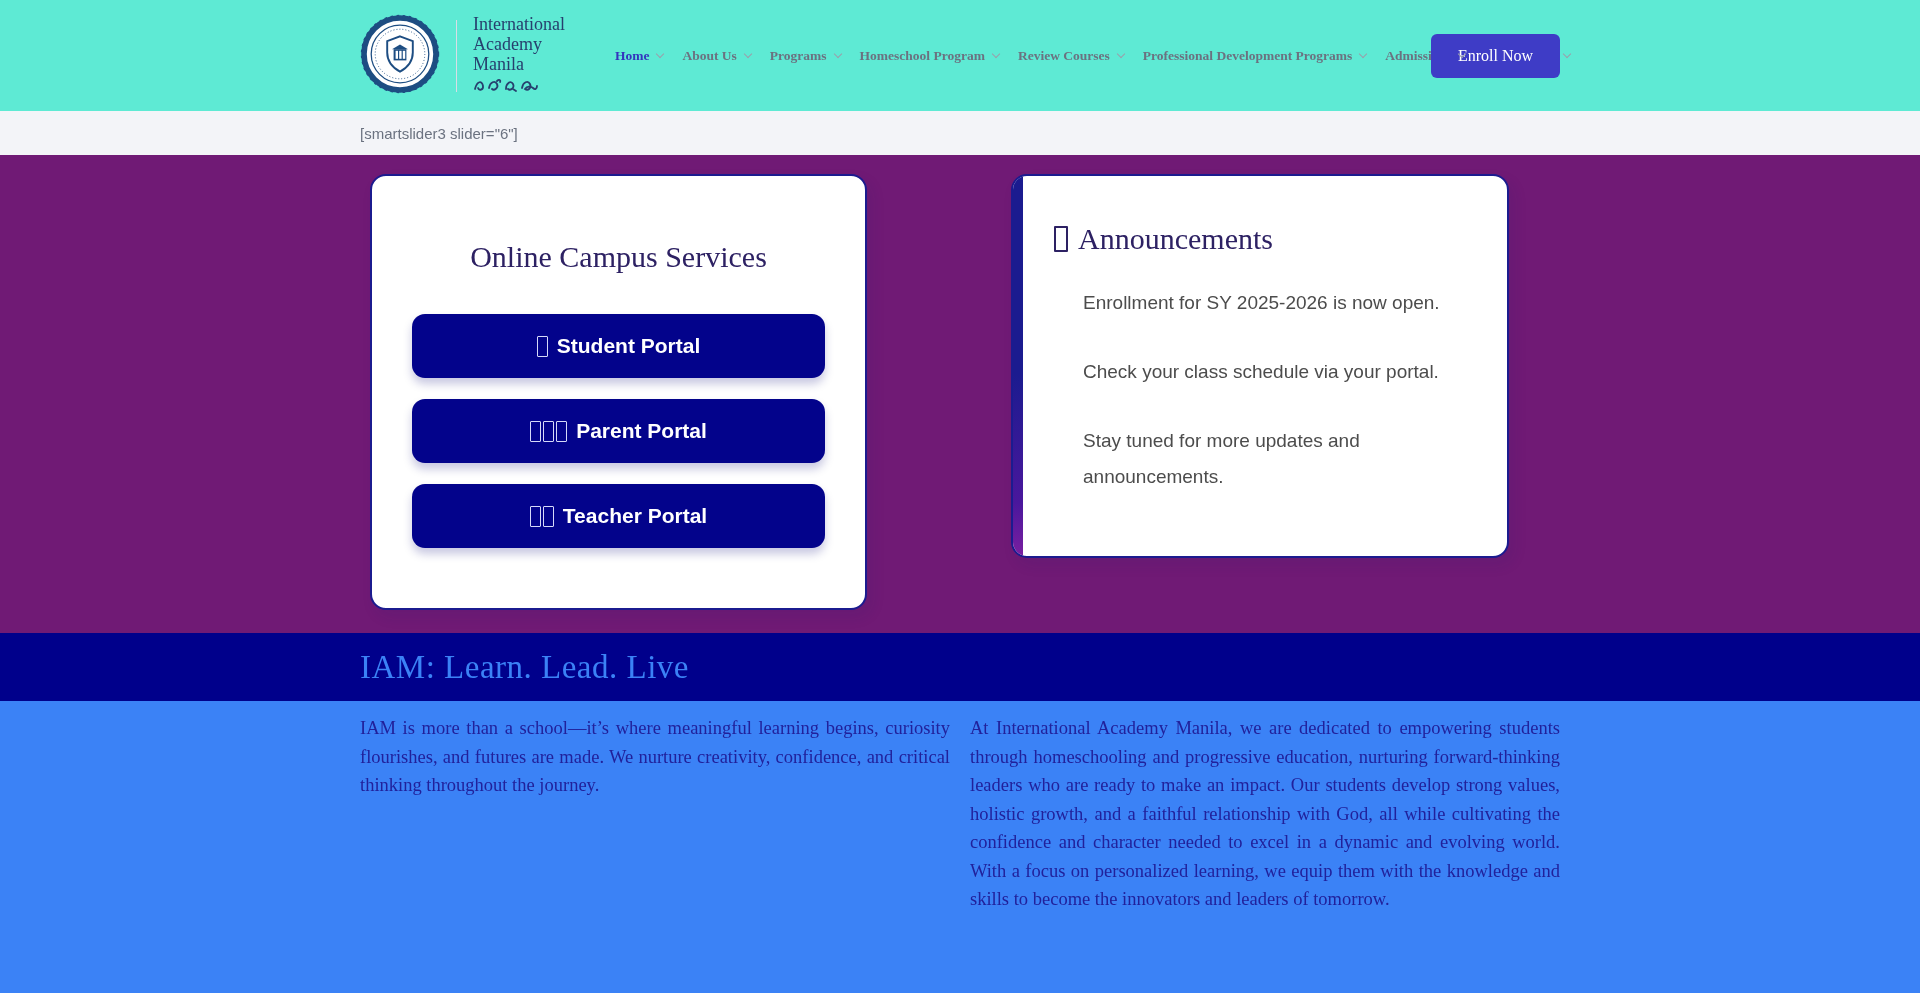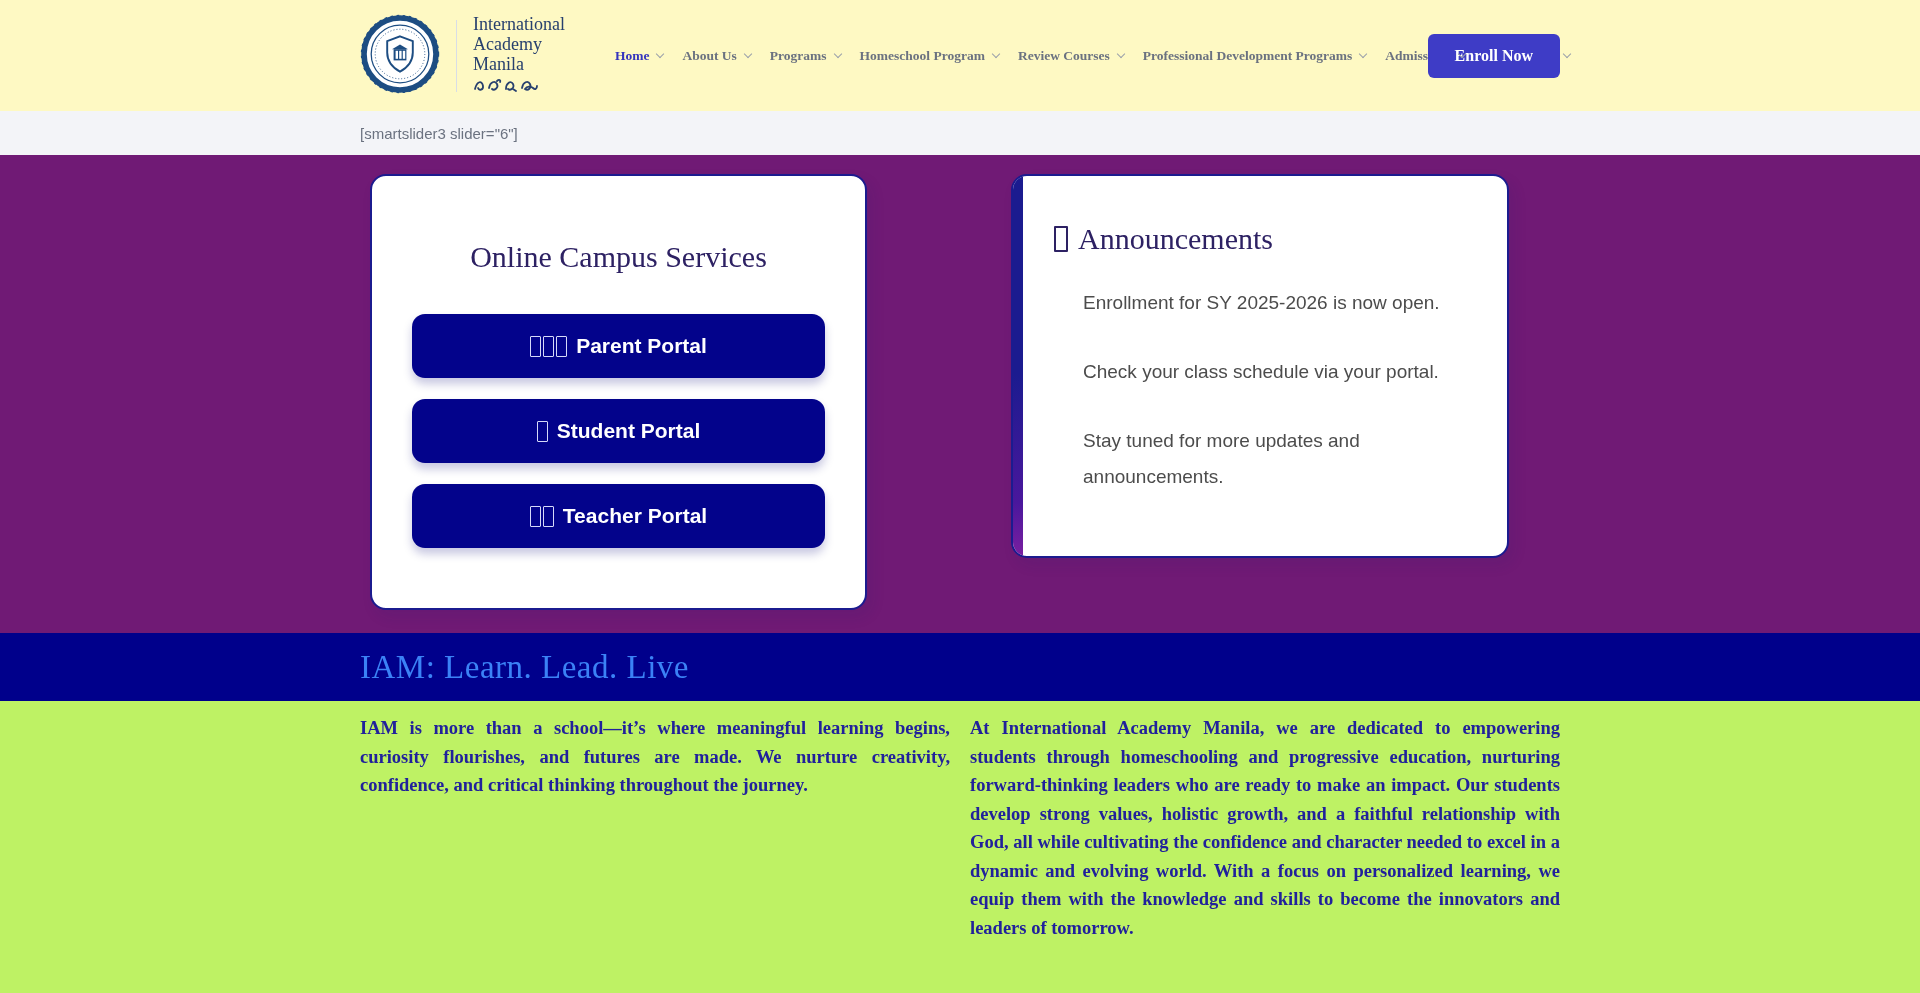--- a/index.html
+++ b/index.html
@@ -2,38 +2,38 @@
 <html><head>
 <meta charset="utf-8">
 <style>
   * { margin:0; padding:0; box-sizing:border-box; }
   html,body { width:1920px; height:993px; overflow:hidden; background:#fff; }
   body { display:flex; flex-direction:column; font-family:"Liberation Serif", serif; }
 
   .container { width:1200px; margin:0 auto; }
 
   
-  .header { height:111px; background:#fef9c3; flex:0 0 auto; box-shadow:0 1px 0 rgba(0,0,0,0.04); }
+  .header { height:111px; background:#5eead4; flex:0 0 auto; box-shadow:0 1px 0 rgba(0,0,0,0.04); }
   .header .container { height:100%; display:flex; align-items:center; }
 
   .brand { display:flex; align-items:center; gap:16px; flex:0 0 auto; }
   .brand-divider { width:1px; height:72px; background:#d8dde6; }
   .brand-text { color:#27406e; font-size:18px; line-height:1.12; font-weight:400; }
   .brand-script { margin-top:3px; }
 
   .nav { margin-left:50px; display:flex; flex-direction:column; gap:18px; width:790px; flex:0 0 auto; }
   .nav-row { display:flex; align-items:center; column-gap:19px; }
   .nav-item { font-family:"Liberation Serif", serif; font-weight:700; font-size:13.5px;
               color:#6b7280; cursor:pointer; white-space:nowrap; display:flex; align-items:center; }
   .nav-item.active { color:#3434bd; }
   .chev { width:6px; height:6px; border-right:1.6px solid #9aa0ab; border-bottom:1.6px solid #9aa0ab;
           transform:rotate(45deg); display:inline-block; margin-left:8px; margin-top:-3px; }
 
   .enroll-btn { margin-left:auto; background:#3e3cc6; color:#ffffff; border:none; cursor:pointer;
-                font-family:"Liberation Serif", serif; font-weight:700; font-size:16px;
+                font-family:"Liberation Serif", serif; font-weight:400; font-size:16px;
                 padding:13px 27px; border-radius:6px; }
 
   
   .slider-bar { height:44px; background:#f3f4f8; flex:0 0 auto; display:flex; align-items:center; }
   .slider-bar .container { font-family:"Liberation Sans", sans-serif; font-size:15px; color:#6b7280; }
 
   
   .cards-section { height:478px; background:#701a75; flex:0 0 auto; }
   .cards-section .container { display:grid; grid-template-columns:590px 590px; column-gap:20px; padding-top:19px; }
 
@@ -63,21 +63,21 @@
   .announce-title { font-size:30px; color:#2d2163; font-weight:400; margin-left:-29px; }
   .announce-list { list-style:none; margin-top:29px; font-family:"Liberation Sans", sans-serif;
                    font-size:19px; color:#4c4c4c; }
   .announce-list li { margin-bottom:33px; line-height:36px; max-width:395px; }
 
   
   .banner { height:68px; background:#00008b; flex:0 0 auto; display:flex; align-items:center; }
   .banner-title { color:#3b82f6; font-size:33px; font-weight:400; letter-spacing:0.5px; }
 
   
-  .about-section { flex:1 1 auto; background:#bef264;font-weight:bold; }
+  .about-section { flex:1 1 auto; background:#3b82f6; }
   .about-section .container { display:grid; grid-template-columns:590px 590px; column-gap:20px; padding-top:13px; }
   .about-col { font-size:18.5px; line-height:28.5px; color:#21219b; text-align:justify; }
 </style>
 </head>
 <body>
 
 <div class="header">
   <div class="container">
     <div class="brand">
       <span>
@@ -157,30 +157,30 @@
 
 <div class="cards-section">
   <div class="container">
 
     <div>
       <div class="card services-card">
         <div class="services-title">Online Campus Services</div>
         <button class="portal-btn">
           <span class="tofu-group">
               <span class="tofu"></span>
-              <span class="tofu"></span>
-              <span class="tofu"></span>
             </span>
-          <span>Parent Portal</span>
+          <span>Student Portal</span>
         </button>
         <button class="portal-btn">
           <span class="tofu-group">
               <span class="tofu"></span>
+              <span class="tofu"></span>
+              <span class="tofu"></span>
             </span>
-          <span>Student Portal</span>
+          <span>Parent Portal</span>
         </button>
         <button class="portal-btn">
           <span class="tofu-group">
               <span class="tofu"></span>
               <span class="tofu"></span>
             </span>
           <span>Teacher Portal</span>
         </button>
       </div>
     </div>

